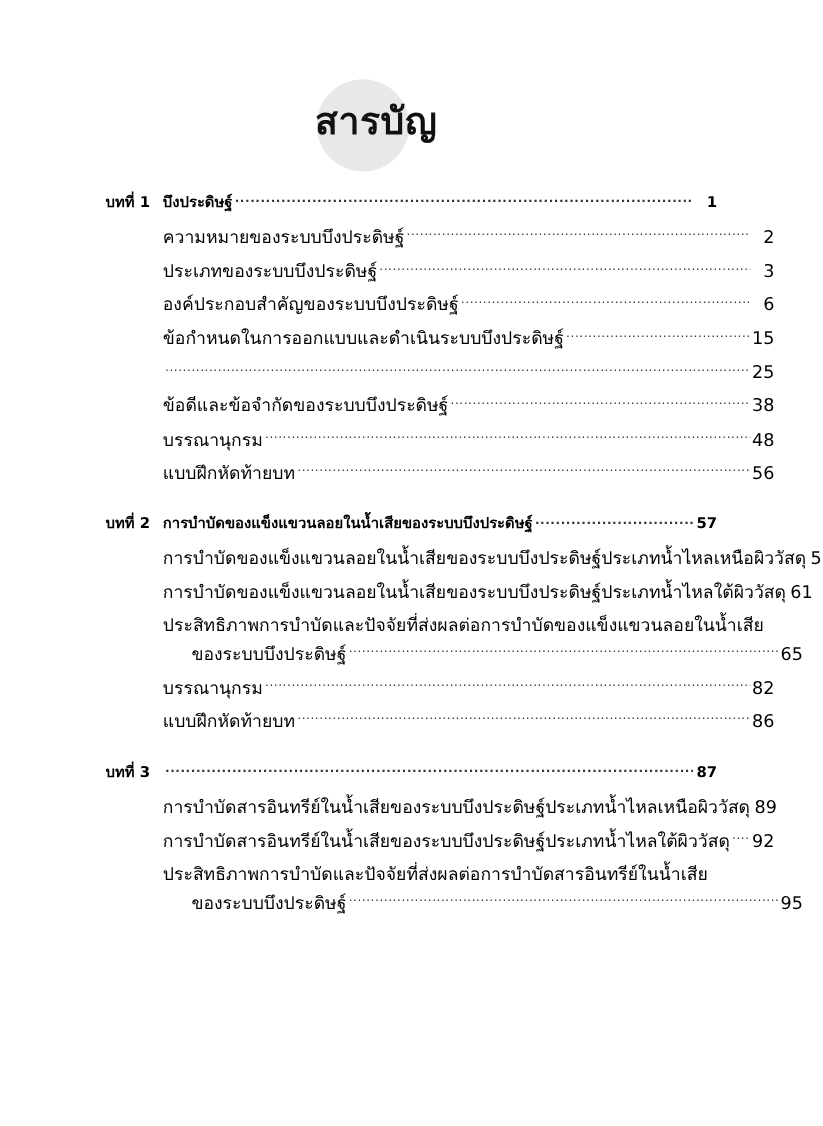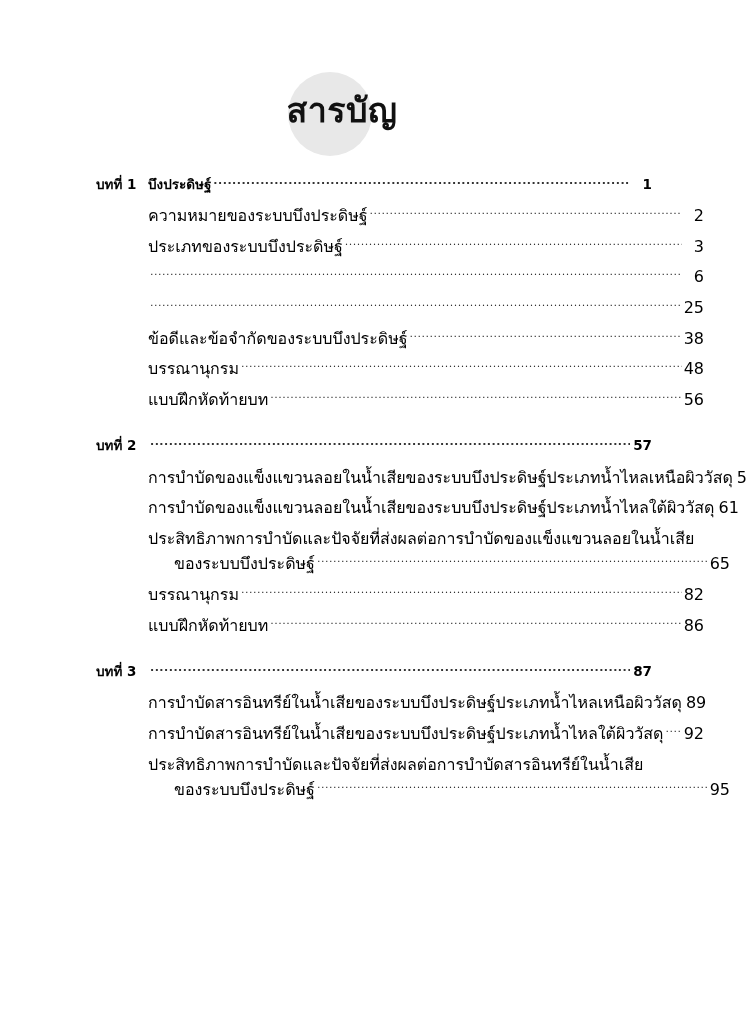--- a/index.html
+++ b/index.html
@@ -140,22 +140,28 @@
           <span class="e-title">ความหมายของระบบบึงประดิษฐ์</span>
           <span class="dots"></span>
           <span class="pg">2</span>
         </div>
         <div class="row entry">
           <span class="e-title">ประเภทของระบบบึงประดิษฐ์</span>
           <span class="dots"></span>
           <span class="pg">3</span>
         </div>
         <div class="row entry">
+          <span class="e-title">องค์ประกอบสำคัญของระบบบึงประดิษฐ์</span>
           <span class="dots"></span>
           <span class="pg">6</span>
+        </div>
+        <div class="row entry">
+          <span class="e-title">ข้อกำหนดในการออกแบบและดำเนินระบบบึงประดิษฐ์</span>
+          <span class="dots"></span>
+          <span class="pg">15</span>
         </div>
         <div class="row entry">
           <span class="dots"></span>
           <span class="pg">25</span>
         </div>
         <div class="row entry">
           <span class="e-title">ข้อดีและข้อจำกัดของระบบบึงประดิษฐ์</span>
           <span class="dots"></span>
           <span class="pg">38</span>
         </div>
@@ -166,20 +172,21 @@
         </div>
         <div class="row entry">
           <span class="e-title">แบบฝึกหัดท้ายบท</span>
           <span class="dots"></span>
           <span class="pg">56</span>
         </div>
       </div>
       <div class="chapter-block">
         <div class="row chapter">
           <span class="ch-label">บทที่ 2</span>
+          <span class="ch-title">การบำบัดของแข็งแขวนลอยในน้ำเสียของระบบบึงประดิษฐ์</span>
           <span class="dots"></span>
           <span class="pg">57</span>
         </div>
         <div class="row entry">
           <span class="e-title">การบำบัดของแข็งแขวนลอยในน้ำเสียของระบบบึงประดิษฐ์ประเภทน้ำไหลเหนือผิววัสดุ</span>
           <span class="dots"></span>
           <span class="pg">58</span>
         </div>
         <div class="row entry">
           <span class="e-title">การบำบัดของแข็งแขวนลอยในน้ำเสียของระบบบึงประดิษฐ์ประเภทน้ำไหลใต้ผิววัสดุ</span>

